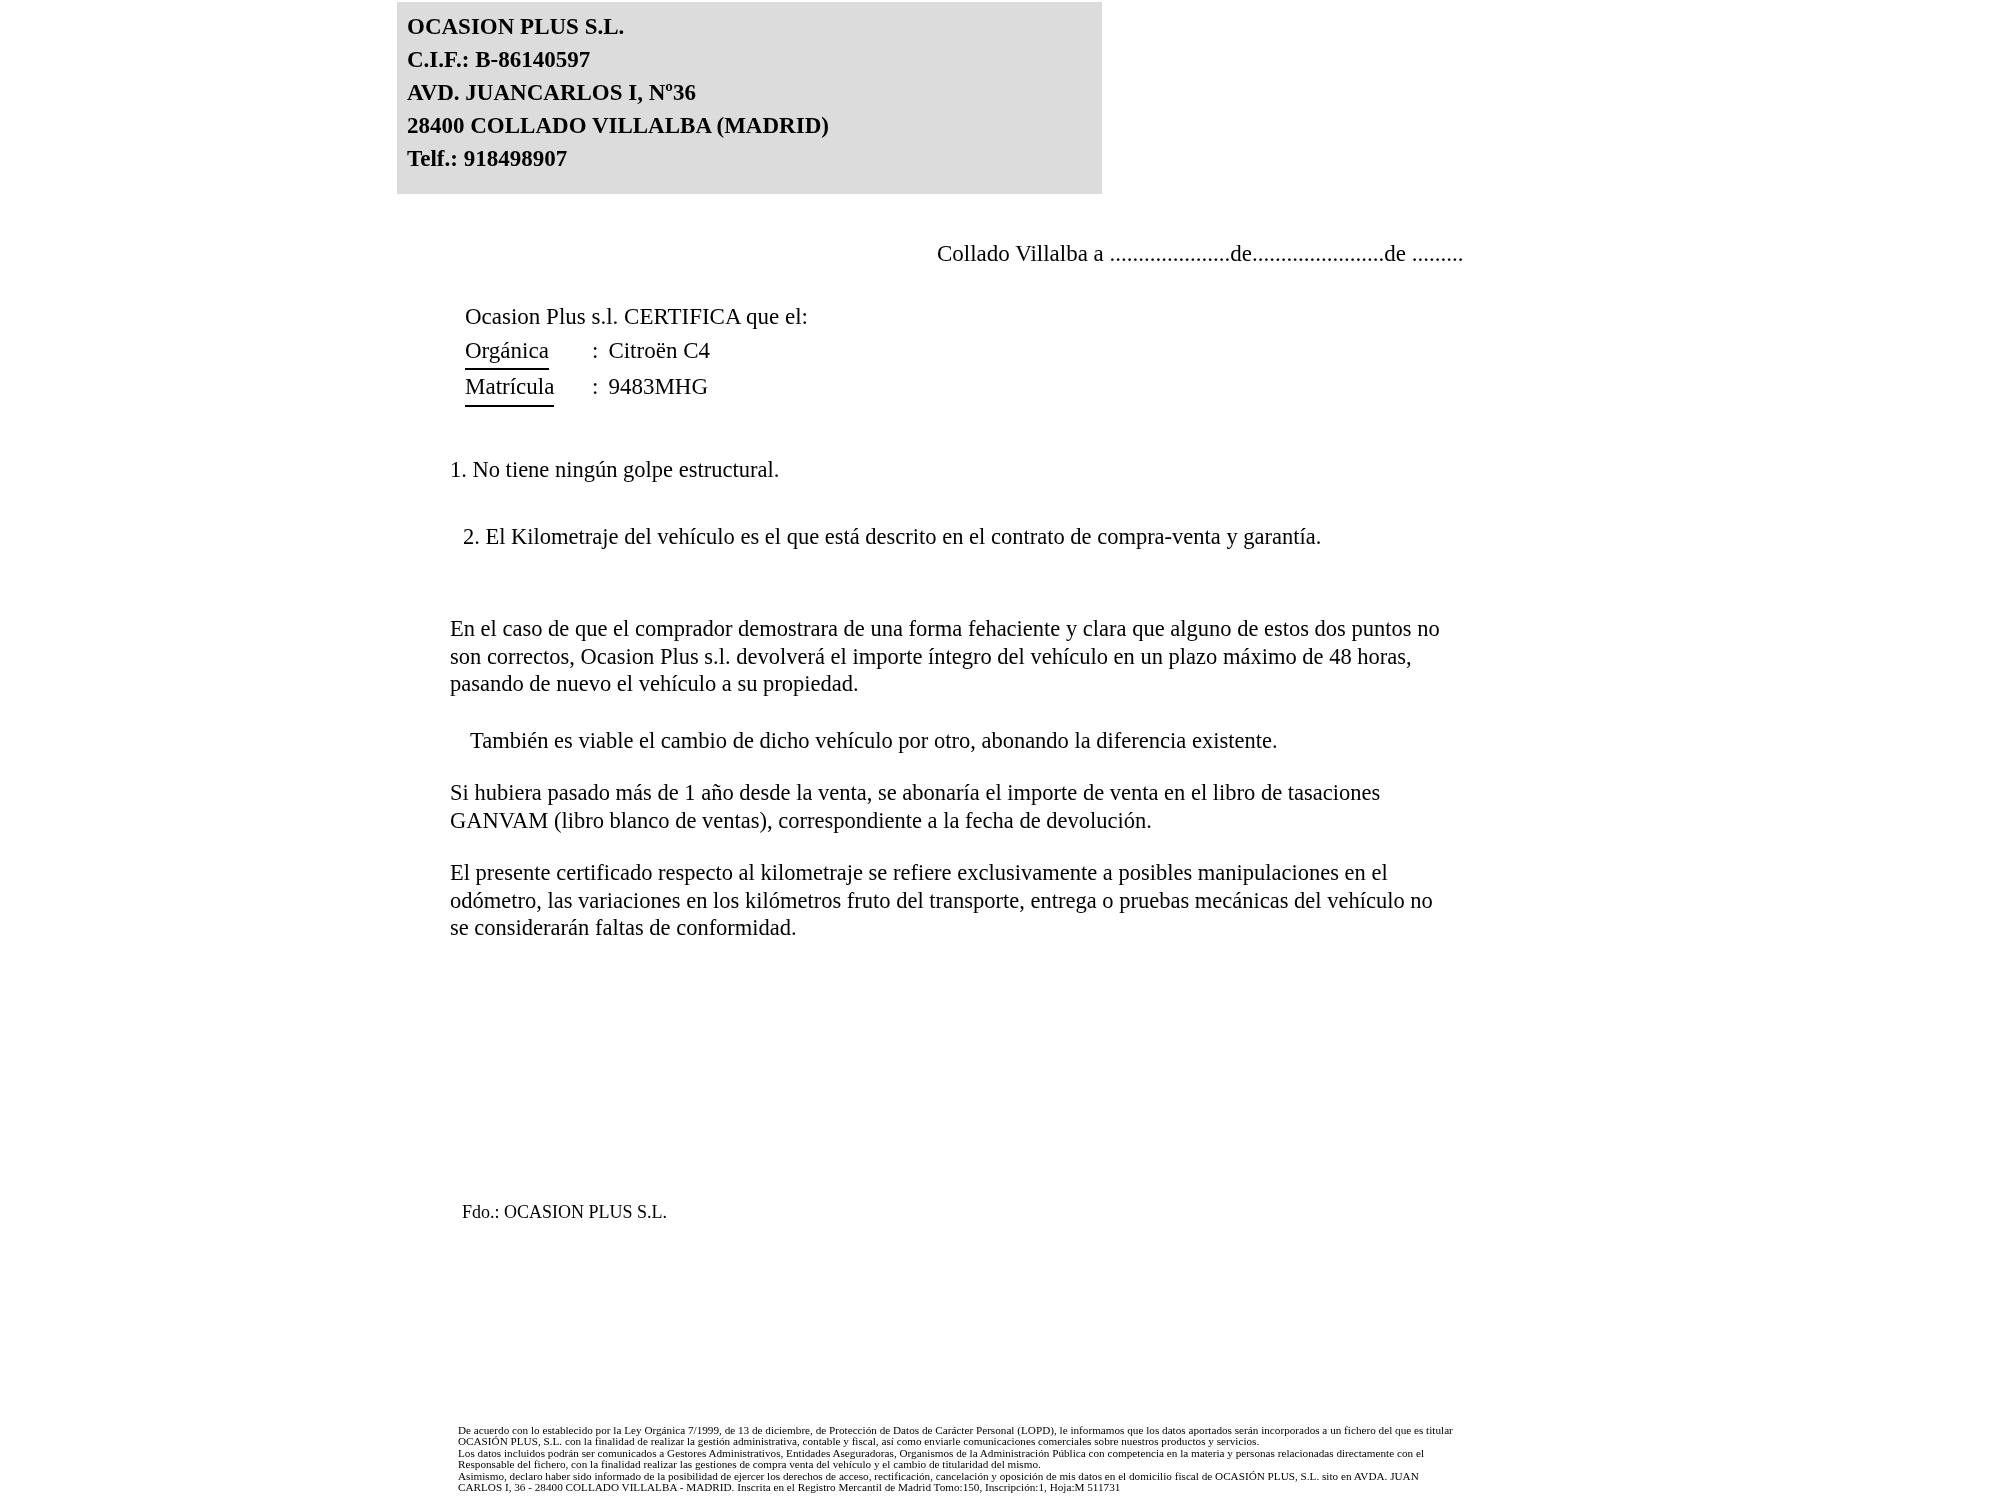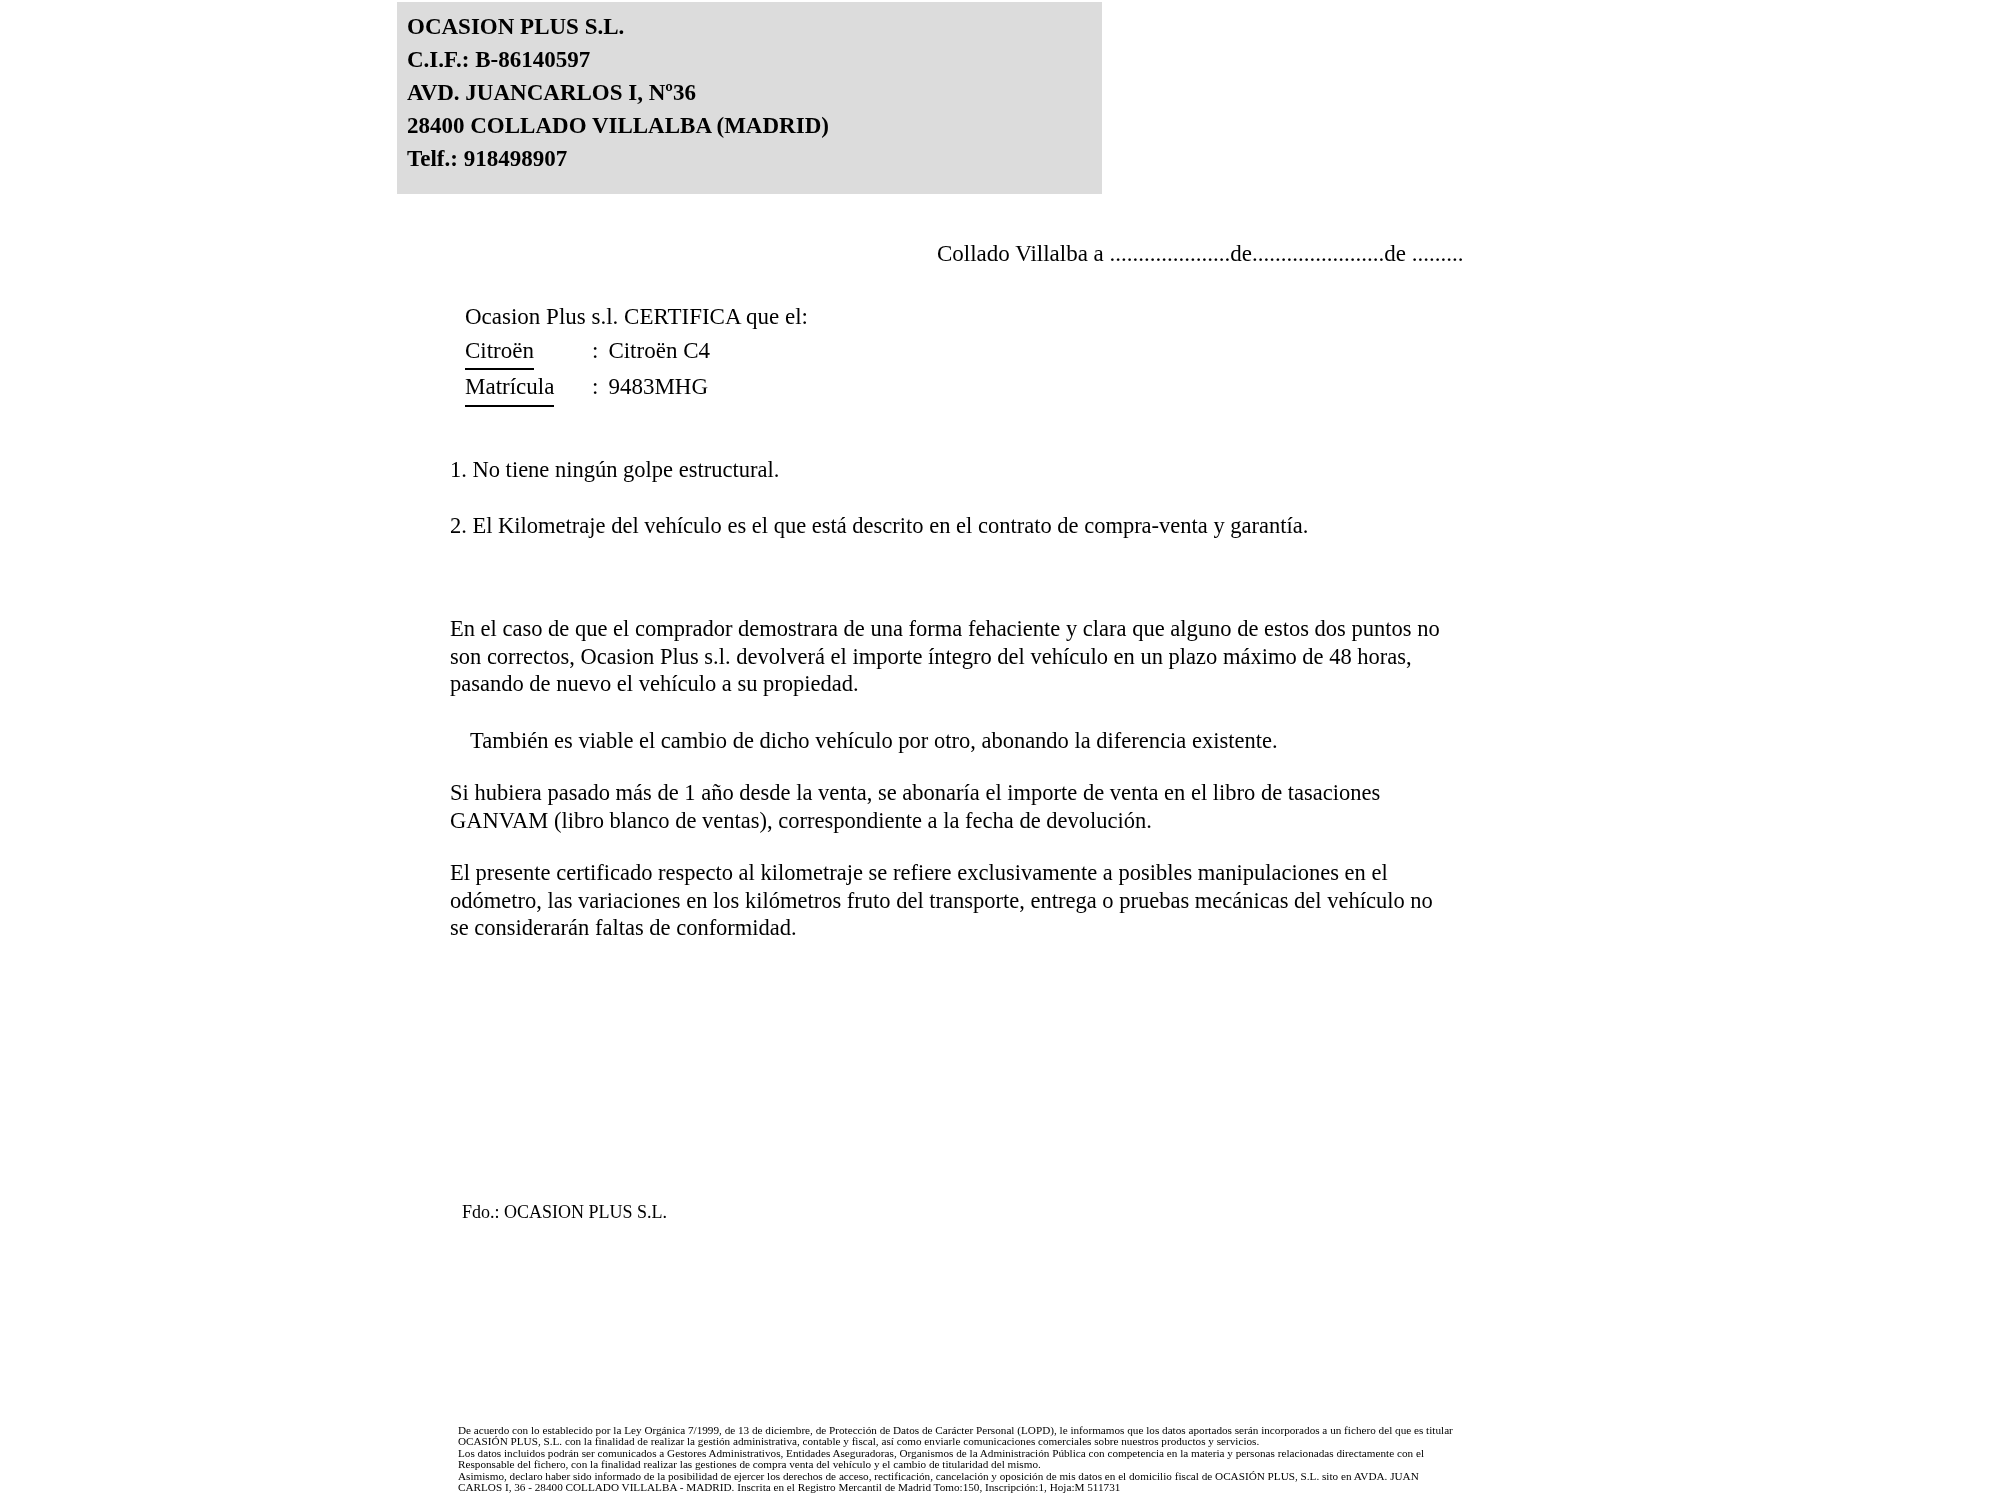--- a/index.html
+++ b/index.html
@@ -101,29 +101,29 @@
     <div>AVD. JUANCARLOS I, Nº36</div>
     <div>28400 COLLADO VILLALBA (MADRID)</div>
     <div>Telf.: 918498907</div>
   </div>
 
   <div class="date-line">Collado Villalba a .....................de.......................de .........</div>
 
   <div class="certification">
     <div>Ocasion Plus s.l. CERTIFICA que el:</div>
     <div>
-      <span class="cert-label-wrap"><span class="cert-label">Citroën</span></span><span class="cert-sep">:</span><span>Citroën C4</span>
+      <span class="cert-label-wrap"><span class="cert-label">Orgánica</span></span><span class="cert-sep">:</span><span>Citroën C4</span>
     </div>
     <div>
       <span class="cert-label-wrap"><span class="cert-label">Matrícula</span></span><span class="cert-sep">:</span><span>9483MHG</span>
     </div>
   </div>
 
   <div class="doc-line" style="top:457px;">1. No tiene ningún golpe estructural.</div>
-  <div class="doc-line" style="top:513px;">2. El Kilometraje del vehículo es el que está descrito en el contrato de compra-venta y garantía.</div>
+  <div class="doc-line" style="top:524px;margin-left:13px;">2. El Kilometraje del vehículo es el que está descrito en el contrato de compra-venta y garantía.</div>
 
   <div class="para" style="top:615px;">
     <div>En el caso de que el comprador demostrara de una forma fehaciente y clara que alguno de estos dos puntos no</div>
     <div>son correctos, Ocasion Plus s.l. devolverá el importe íntegro del vehículo en un plazo máximo de 48 horas,</div>
     <div>pasando de nuevo el vehículo a su propiedad.</div>
   </div>
 
   <div class="para" style="top:727px;margin-left:20px;">
     <div>También es viable el cambio de dicho vehículo por otro, abonando la diferencia existente.</div>
   </div>

